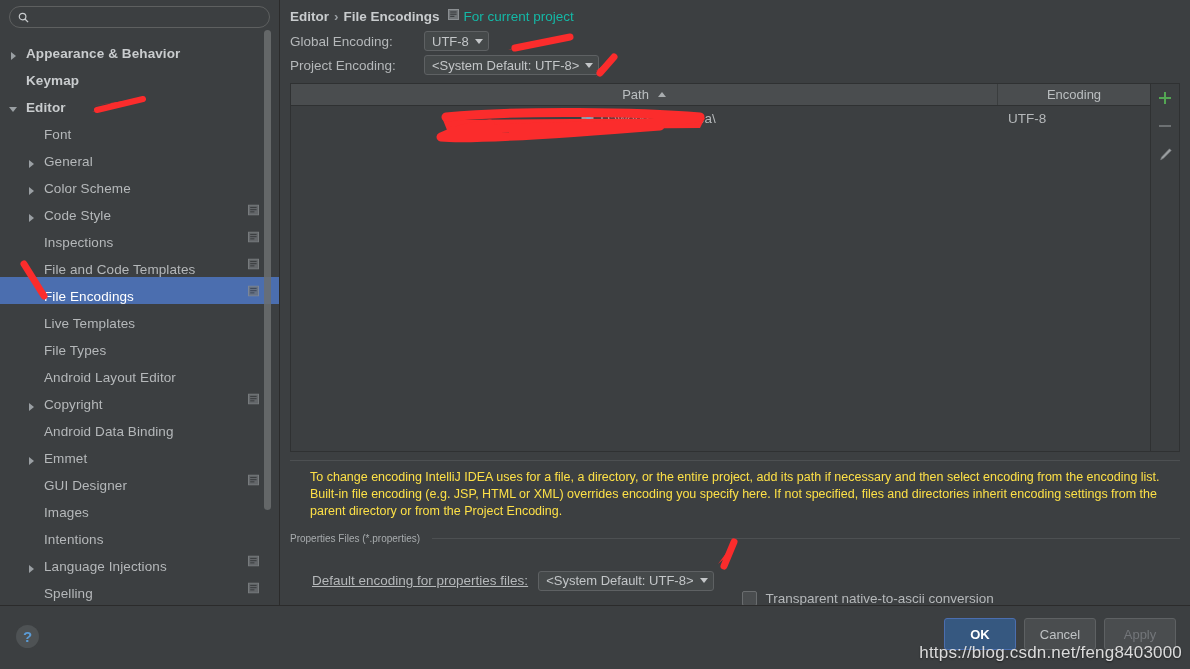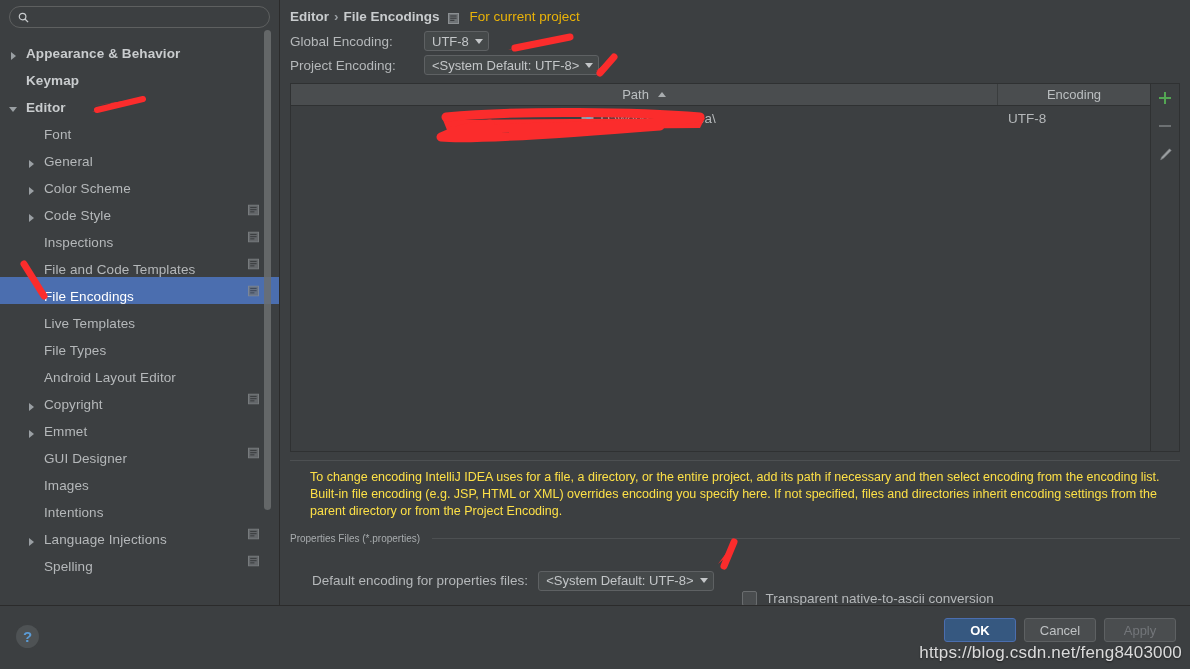--- a/index.html
+++ b/index.html
@@ -165,25 +165,25 @@
     font-size: 13.5px;
     display: flex;
     align-items: center;
     height: 20px;
     margin-bottom: 5px;
     white-space: nowrap;
   }
   .breadcrumb .bc-main { font-weight: bold; color: #c9ccce; }
   .breadcrumb .bc-sep { margin: 0 5px; color: #9a9fa3; font-weight: bold; }
   .breadcrumb .bc-note {
-    color: #eab308;
+    color: #14b8a6;
     margin-left: 8px;
     display: inline-flex;
-    align-items: flex-end;
-    gap: 11px;
+    align-items: flex-start;
+    gap: 5px;
     font-weight: normal;
   }
 
   .field-rows { margin-bottom: 6px; }
   .field-row {
     display: flex;
     align-items: center;
     height: 24px;
   }
   .field-row .fr-label {
@@ -312,21 +312,21 @@
     height: 1px;
     background: #4d5052;
   }
   .props-row {
     display: flex;
     align-items: center;
     gap: 10px;
     margin-top: 11px;
     padding-left: 22px;
   }
-  .props-row .pr-label { font-size: 13.5px; color: #b5b8ba; }
+  .props-row .pr-label { font-size: 13.5px; color: #b5b8ba; text-decoration: underline; }
   .checkbox-wrap {
     display: inline-flex;
     align-items: center;
     gap: 9px;
     margin-left: 18px;
     font-size: 13.5px;
     color: #b5b8ba;
     margin-top: 36px;
   }
   .cbox {
@@ -363,21 +363,21 @@
   }
   .footer-buttons {
     position: absolute;
     right: 14px;
     top: 12px;
     display: flex;
     gap: 8px;
   }
   .btn {
     min-width: 72px;
-    height: 24px;
+    height: 32px;
     border-radius: 3px;
     display: flex;
     align-items: center;
     justify-content: center;
     font-size: 13px;
     border: 1px solid #5e6163;
     background: #4a4d4f;
     color: #bfc2c4;
     padding: 0 12px;
     box-sizing: border-box;
@@ -504,20 +504,24 @@
           </div>
           <div class="tree-row level1">
             <span class="arrow right"></span>
             <span class="label">Copyright</span>
             <svg class="copy-badge" viewBox="0 0 11 11">
               <rect x="0.5" y="0.5" width="10" height="10" fill="#707477" stroke="#8b8f92"></rect>
               <rect x="2.2" y="2.4" width="6.4" height="1.1" fill="#3c3f41"></rect>
               <rect x="2.2" y="4.6" width="6.4" height="1.1" fill="#3c3f41"></rect>
               <rect x="2.2" y="6.8" width="4.2" height="1.1" fill="#3c3f41"></rect>
             </svg>
+          </div>
+          <div class="tree-row level1">
+            <span class="arrow"></span>
+            <span class="label">Android Data Binding</span>
           </div>
           <div class="tree-row level1">
             <span class="arrow right"></span>
             <span class="label">Emmet</span>
           </div>
           <div class="tree-row level1">
             <span class="arrow"></span>
             <span class="label">GUI Designer</span>
             <svg class="copy-badge" viewBox="0 0 11 11">
               <rect x="0.5" y="0.5" width="10" height="10" fill="#707477" stroke="#8b8f92"></rect>

